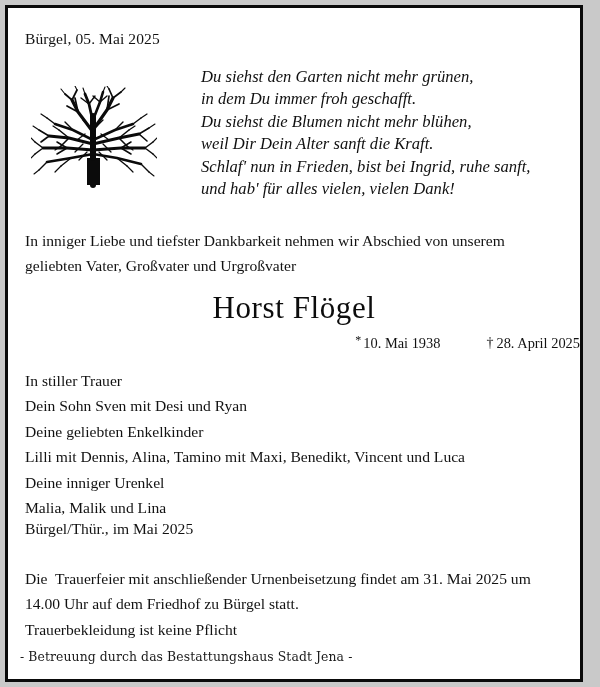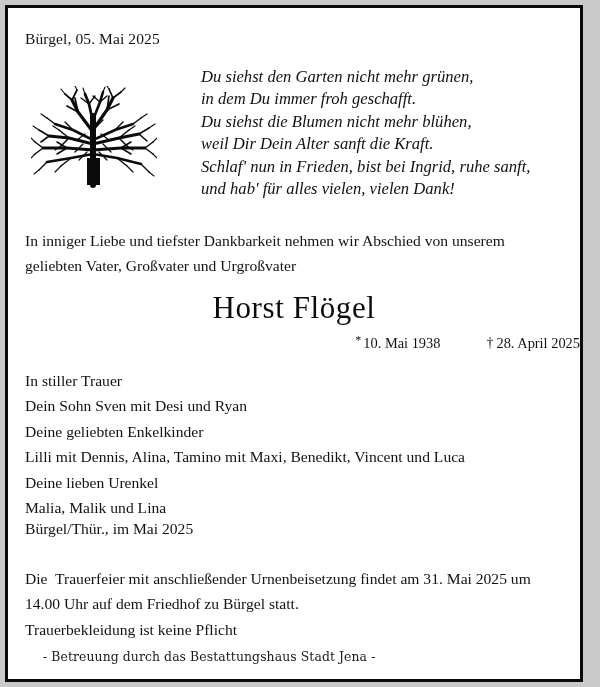--- a/index.html
+++ b/index.html
@@ -164,21 +164,21 @@
     color: #121212;
   }
   .ceremony .ceremony-line {
     display: block;
     white-space: pre;
   }
 
   
   .footer-credit {
     position: absolute;
-    left: 35px;
+    left: 12px;
     top: 641px;
     font-family: "DejaVu Serif", "Liberation Serif", serif;
     font-size: 12.4px;
     letter-spacing: 0.1px;
     color: #1a1a1a;
     white-space: nowrap;
   }
 </style>
 </head>
 <body>
@@ -251,21 +251,21 @@
 
     <div class="life-dates">
       <span class="date-birth"><span class="sym-star">*</span><span>10. Mai 1938</span></span><span class="date-death"><span class="sym-cross">†</span><span>28. April 2025</span></span>
     </div>
 
     <div class="mourners">
       <span class="mourner-line">In stiller Trauer</span>
       <span class="mourner-line">Dein Sohn Sven mit Desi und Ryan</span>
       <span class="mourner-line">Deine geliebten Enkelkinder</span>
       <span class="mourner-line">Lilli mit Dennis, Alina, Tamino mit Maxi, Benedikt, Vincent und Luca</span>
-      <span class="mourner-line">Deine lieben Urenkel</span>
+      <span class="mourner-line">Deine inniger Urenkel</span>
       <span class="mourner-line">Malia, Malik und Lina</span>
     </div>
 
     <div class="sig-place">Bürgel/Thür., im Mai 2025</div>
 
     <div class="ceremony">
       <span class="ceremony-line">Die  Trauerfeier mit anschließender Urnenbeisetzung findet am 31. Mai 2025 um</span>
       <span class="ceremony-line">14.00 Uhr auf dem Friedhof zu Bürgel statt.</span>
       <span class="ceremony-line">Trauerbekleidung ist keine Pflicht</span>
     </div>

